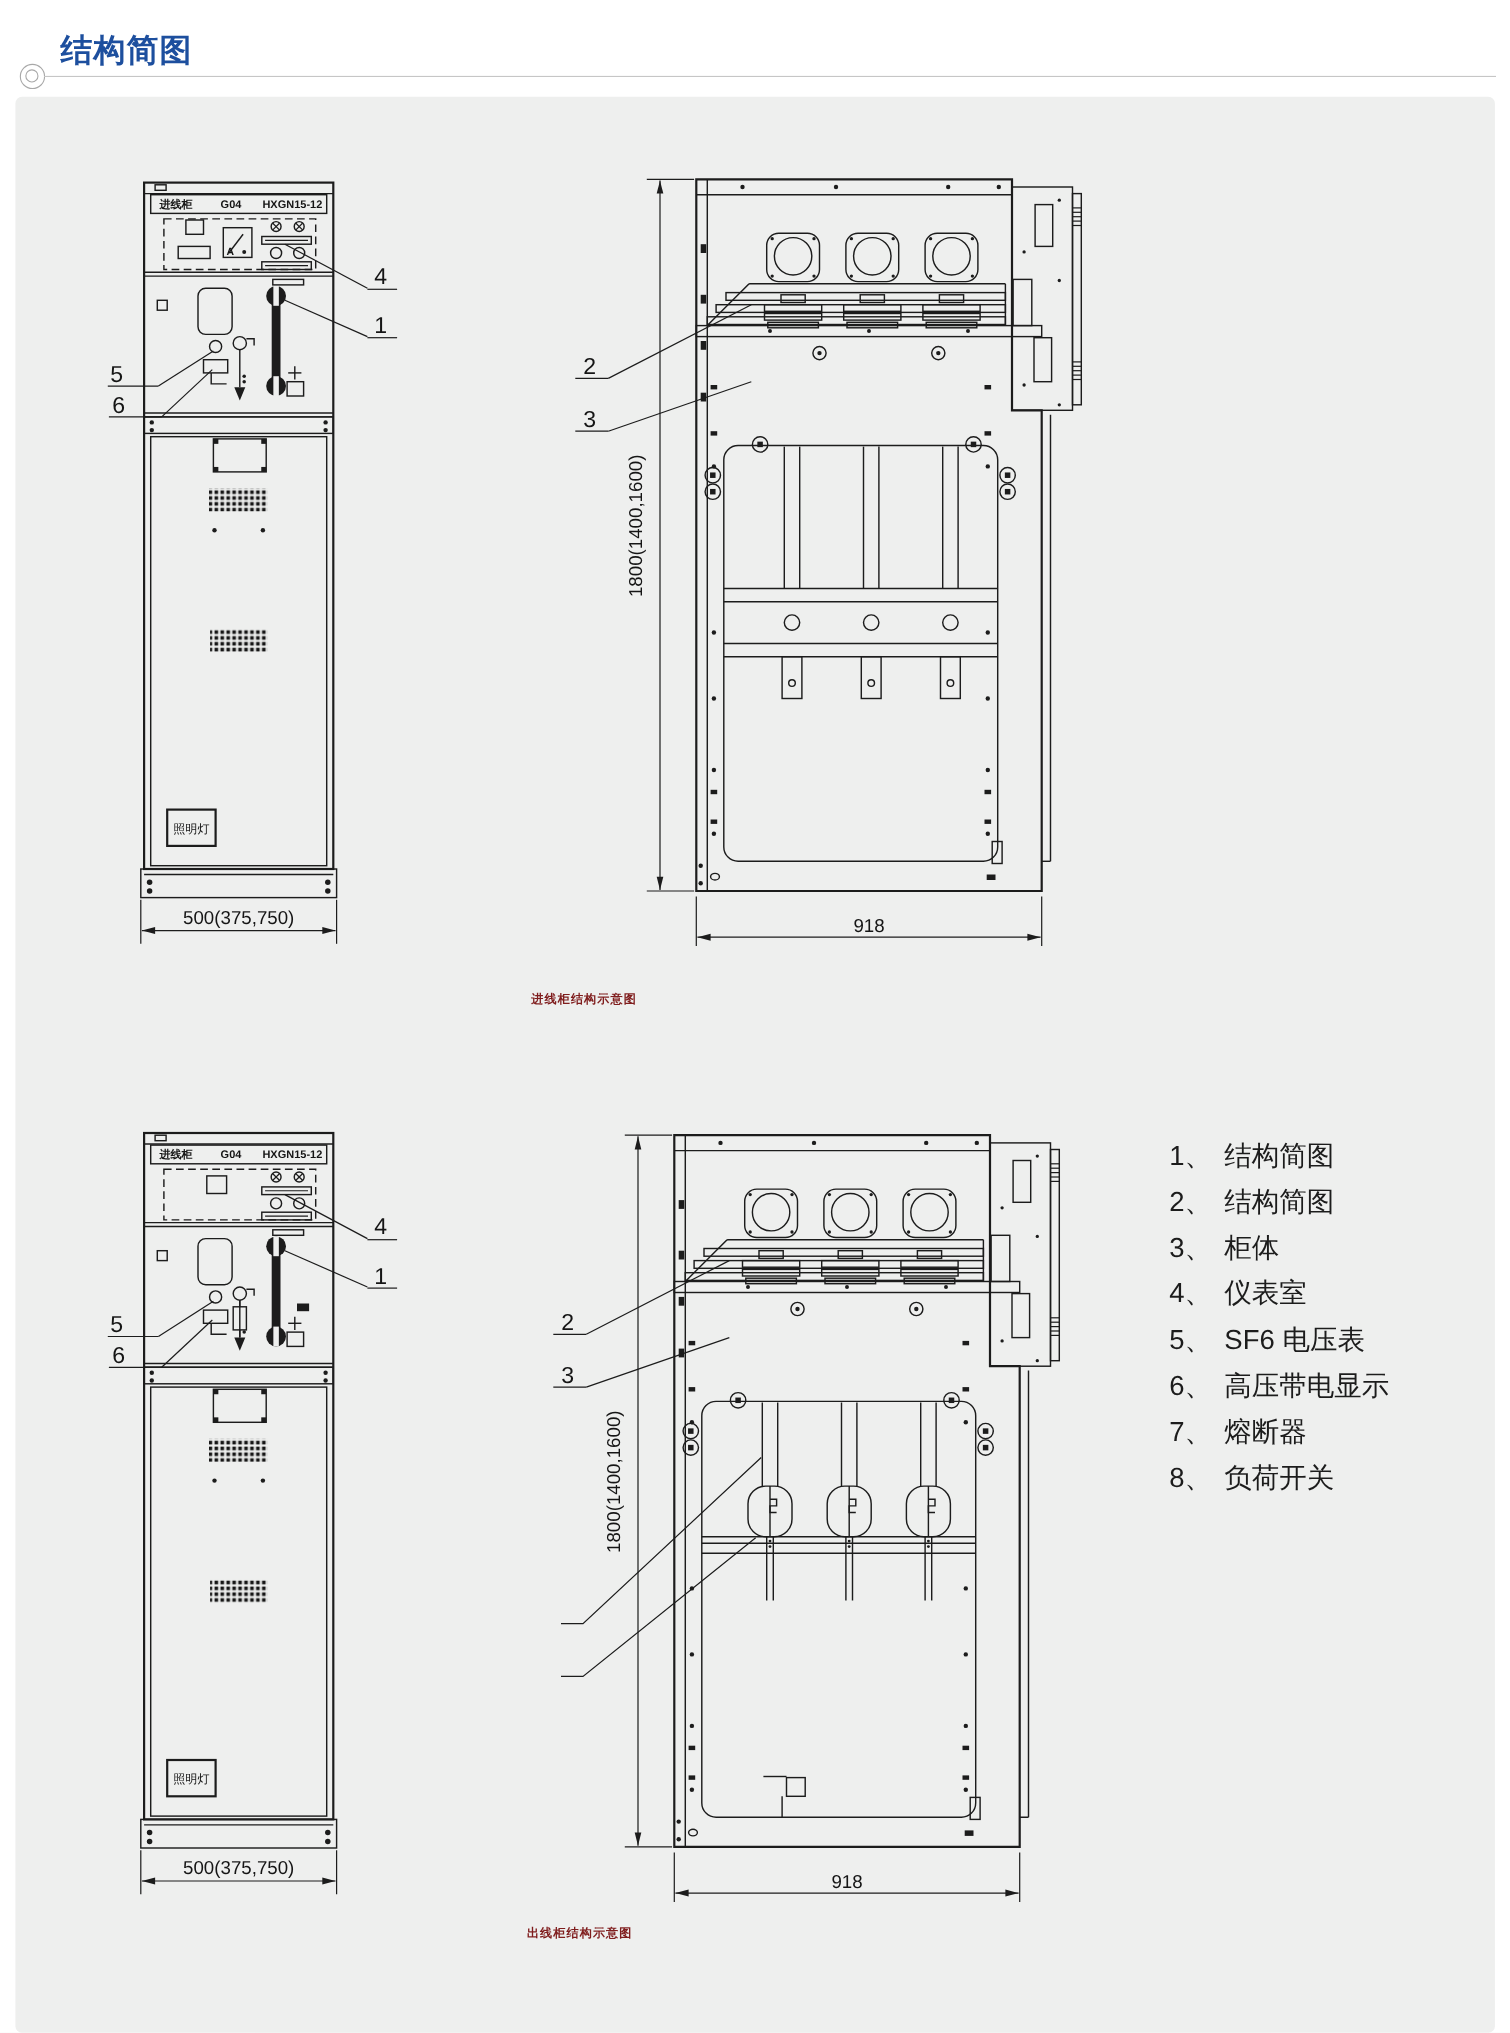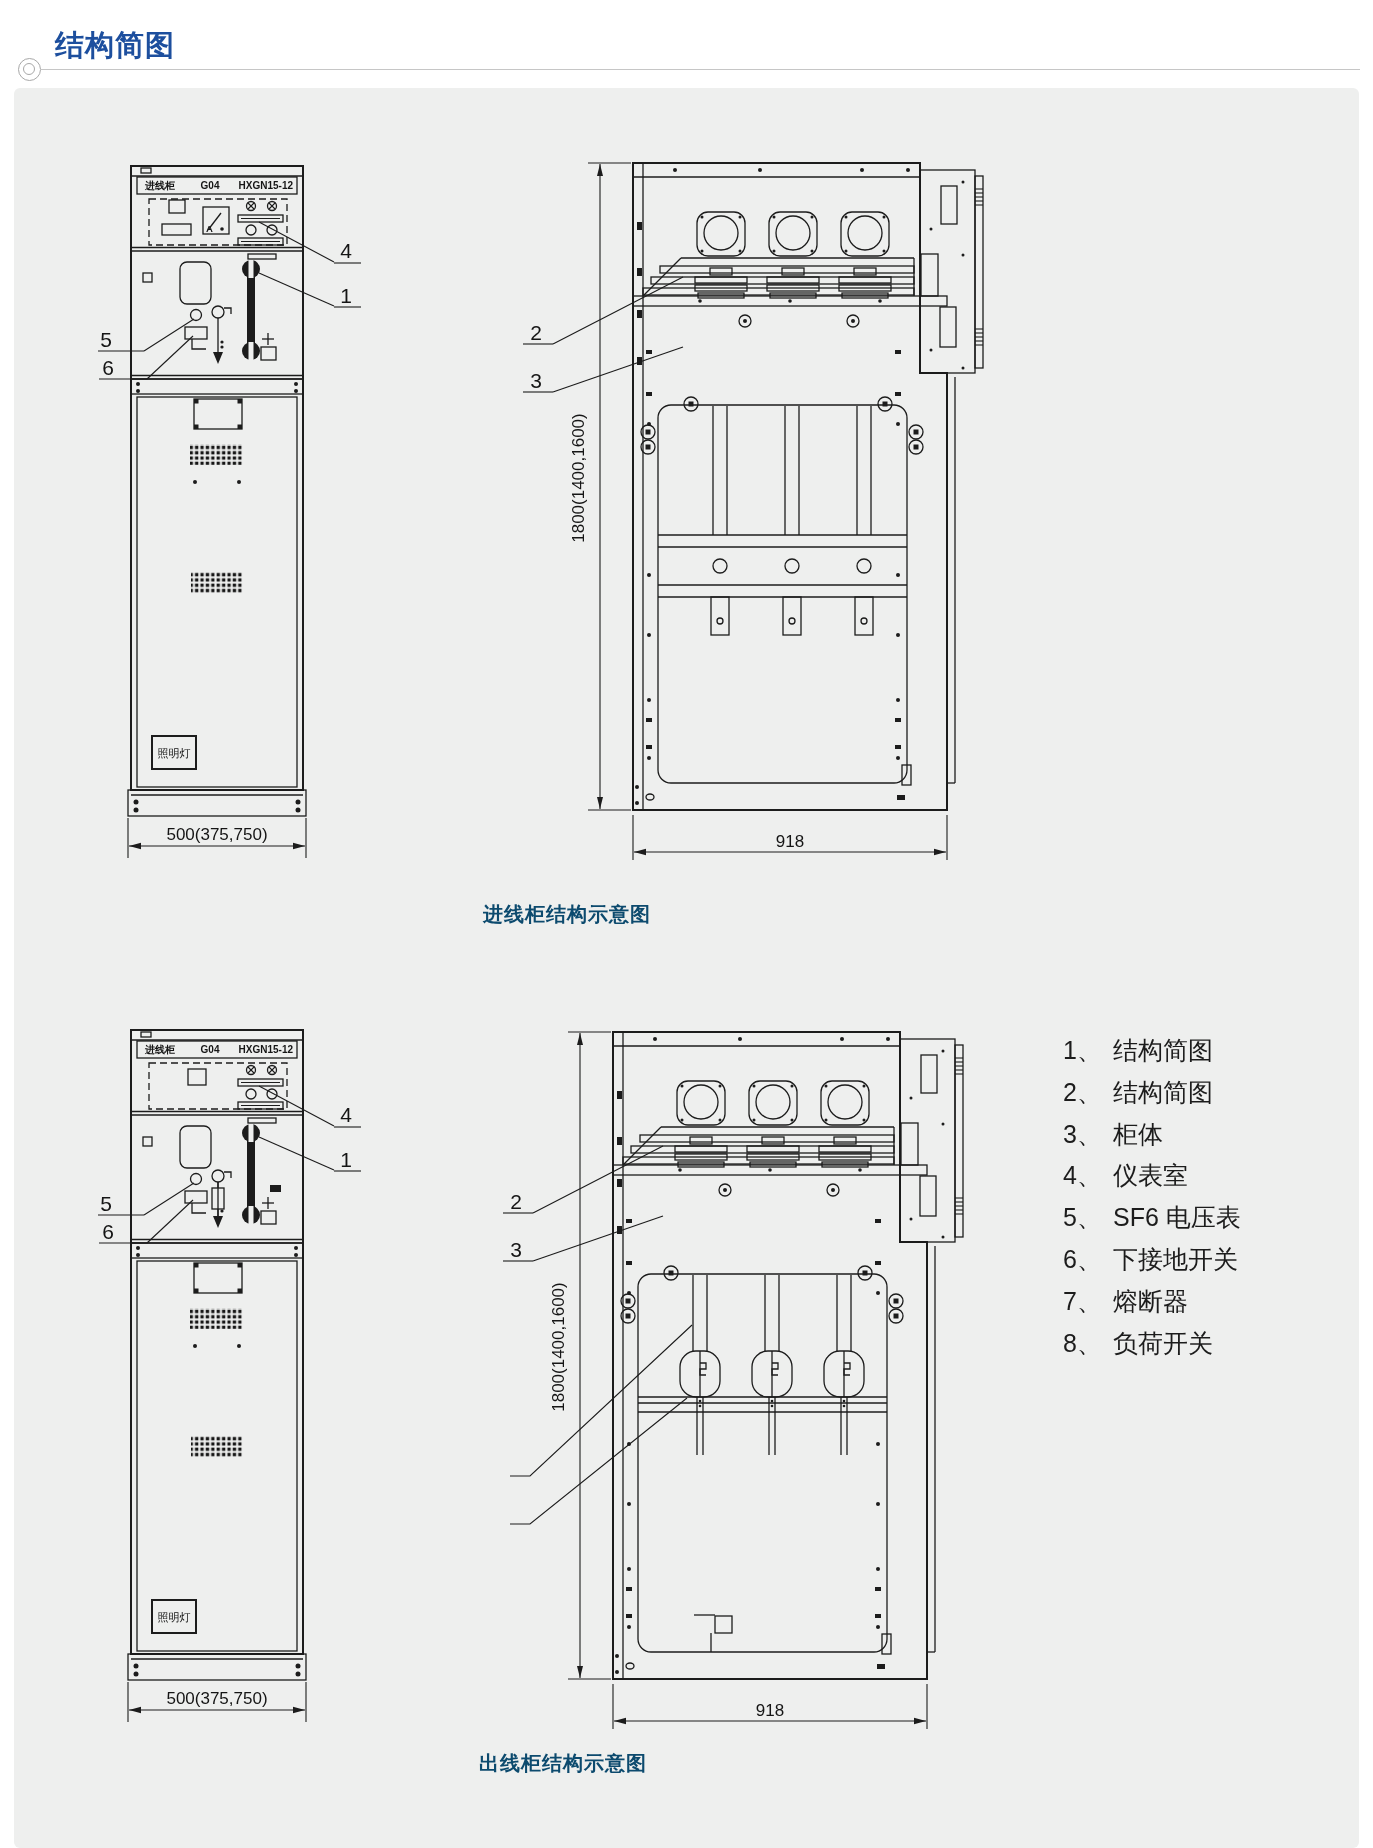--- a/index.html
+++ b/index.html
@@ -12,21 +12,21 @@
     background:#eeefee;border-radius:6px;}
   .header-title{position:absolute;left:55px;top:26px;font-size:29px;font-weight:bold;
     color:#1d4f9e;letter-spacing:1px;margin:0;}
   .ring-outer{position:absolute;left:18px;top:58px;width:23px;height:23px;
     border:1.5px solid #a8a8a8;border-radius:50%;box-sizing:border-box;background:#fff;}
   .ring-inner{position:absolute;left:4px;top:4px;width:12px;height:12px;
     border:1.5px solid #a8a8a8;border-radius:50%;box-sizing:border-box;}
   .rule{position:absolute;left:40px;top:69px;width:1320px;height:0;
     border-top:1.5px solid #c6c6c6;}
   svg.draw{position:absolute;left:0;top:0;}
-  .caption{position:absolute;font-size:20px;font-weight:bold;color:#0c4a6e;letter-spacing:1px;}
+  .caption{position:absolute;font-size:11px;font-weight:bold;color:#7f1d1d;letter-spacing:1px;}
   .legend{position:absolute;left:1063px;top:1034px;}
   .legend-row{display:flex;height:41.8px;align-items:flex-start;font-size:25px;color:#1c1c1c;}
   .legend-num{width:50px;flex:0 0 auto;}
   
   .ln{fill:none;stroke:#1c1c1c;stroke-width:1.3;}
   .lw{stroke-width:2;}
   .tn{stroke-width:1.1;}
   .fl{fill:#1c1c1c;stroke:none;}
   .msk{fill:#eeefee;stroke:none;}
   .dash{stroke-dasharray:7 4;}
@@ -453,21 +453,21 @@
   <div class="legend-row">
     <span class="legend-num">4、</span>
     <span class="legend-label">仪表室</span>
   </div>
   <div class="legend-row">
     <span class="legend-num">5、</span>
     <span class="legend-label">SF6 电压表</span>
   </div>
   <div class="legend-row">
     <span class="legend-num">6、</span>
-    <span class="legend-label">下接地开关</span>
+    <span class="legend-label">高压带电显示</span>
   </div>
   <div class="legend-row">
     <span class="legend-num">7、</span>
     <span class="legend-label">熔断器</span>
   </div>
   <div class="legend-row">
     <span class="legend-num">8、</span>
     <span class="legend-label">负荷开关</span>
   </div>
 </div>

